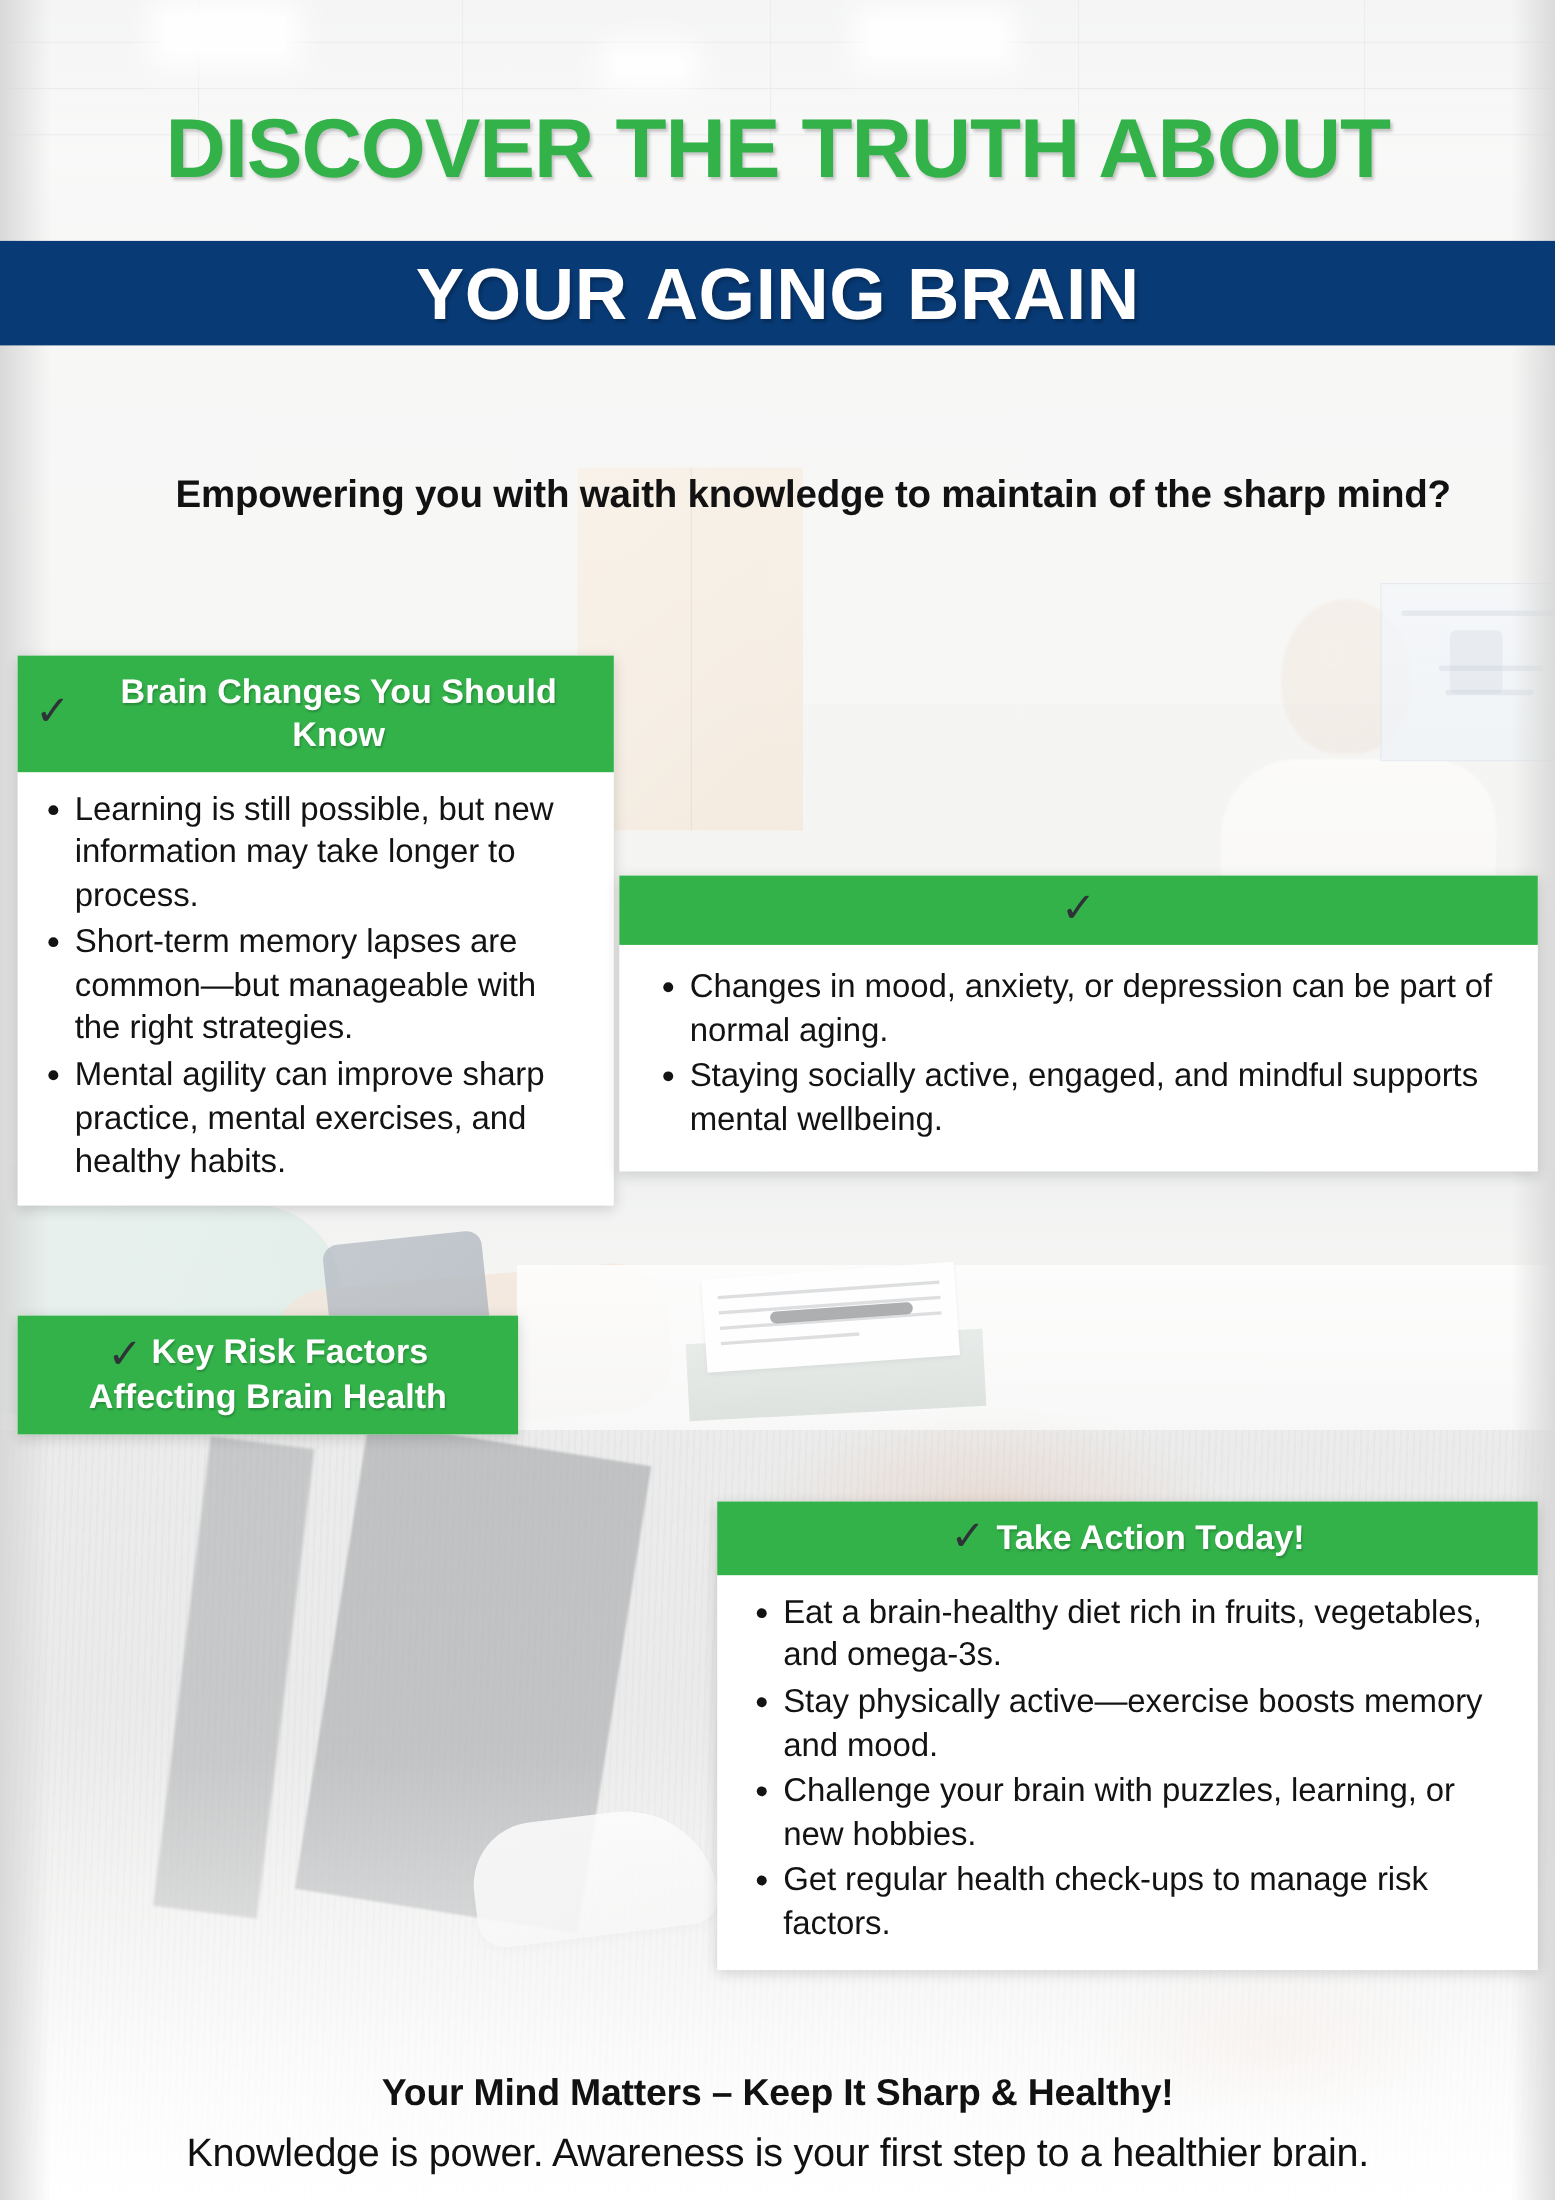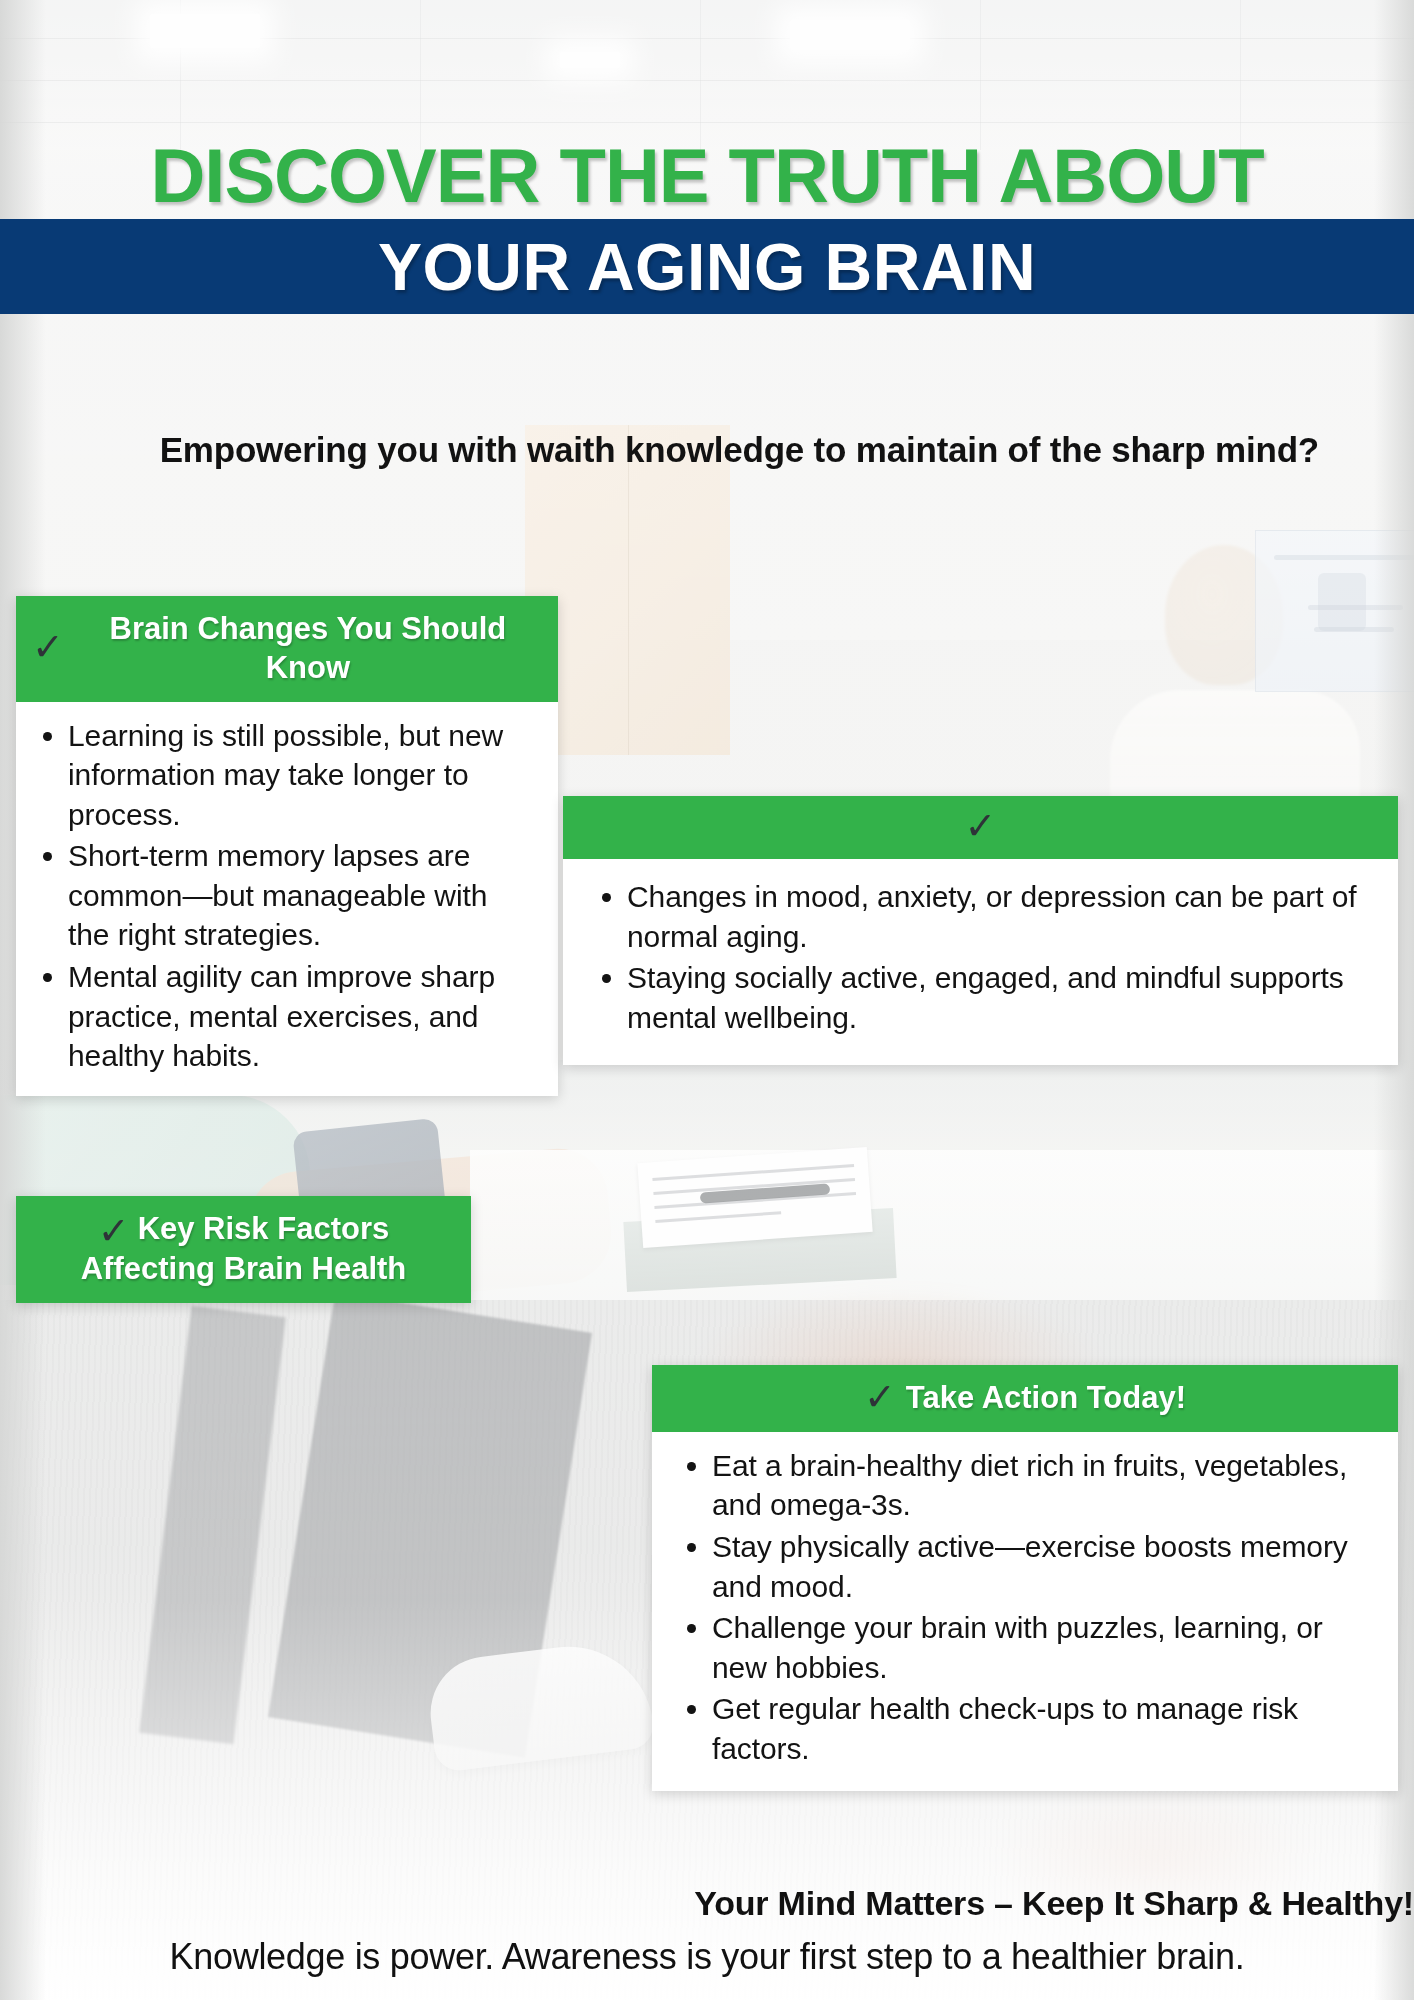--- a/index.html
+++ b/index.html
@@ -228,21 +228,20 @@
     position: absolute;
     top: 98px; left: 0; right: 0;
     text-align: center;
     font-weight: 900;
     font-size: 76px;
     letter-spacing: -1px;
     line-height: 1;
     color: #33b24a;
     text-shadow: 2px 3px 3px rgba(0,0,0,.22);
     white-space: nowrap;
-    margin-top: 40px;
   }
 
   .banner {
     position: absolute;
     top: 219px; left: 0; right: 0;
     height: 95px;
     background: #083a75;
   }
   .banner-text {
     position: absolute;
@@ -328,21 +327,21 @@
   #card-mood  .card-body ul { padding-left: 42px; }
   #card-action .card-body { padding: 14px 22px 20px 20px; }
   #card-action .card-body ul { padding-left: 40px; }
   #card-risk  .card-body { padding: 14px 16px 20px 14px; }
   #card-risk  .card-body ul { padding-left: 44px; }
   #card-risk  .card-body li { margin-bottom: 6px; }
 
   .footer-bold {
     position: absolute;
     top: 1884px; left: 0; right: 0;
-    text-align: right;
+    text-align: center;
     font-weight: 800;
     font-size: 34px;
     color: #111111;
     letter-spacing: -0.2px;
   }
   .footer-sub {
     position: absolute;
     top: 1936px; left: 0; right: 0;
     text-align: center;
     font-weight: 400;

